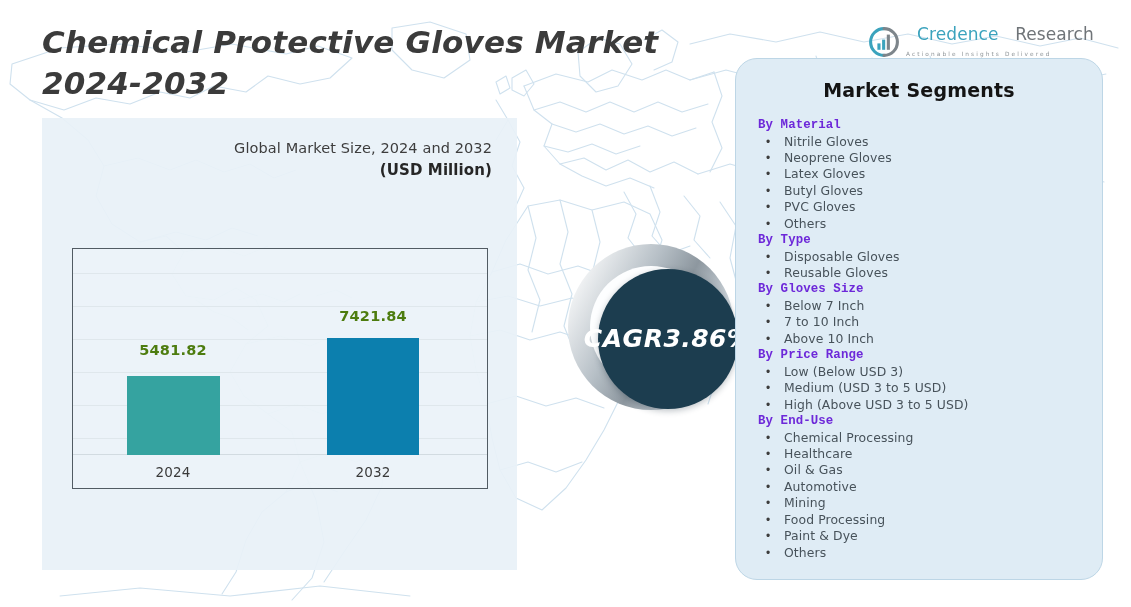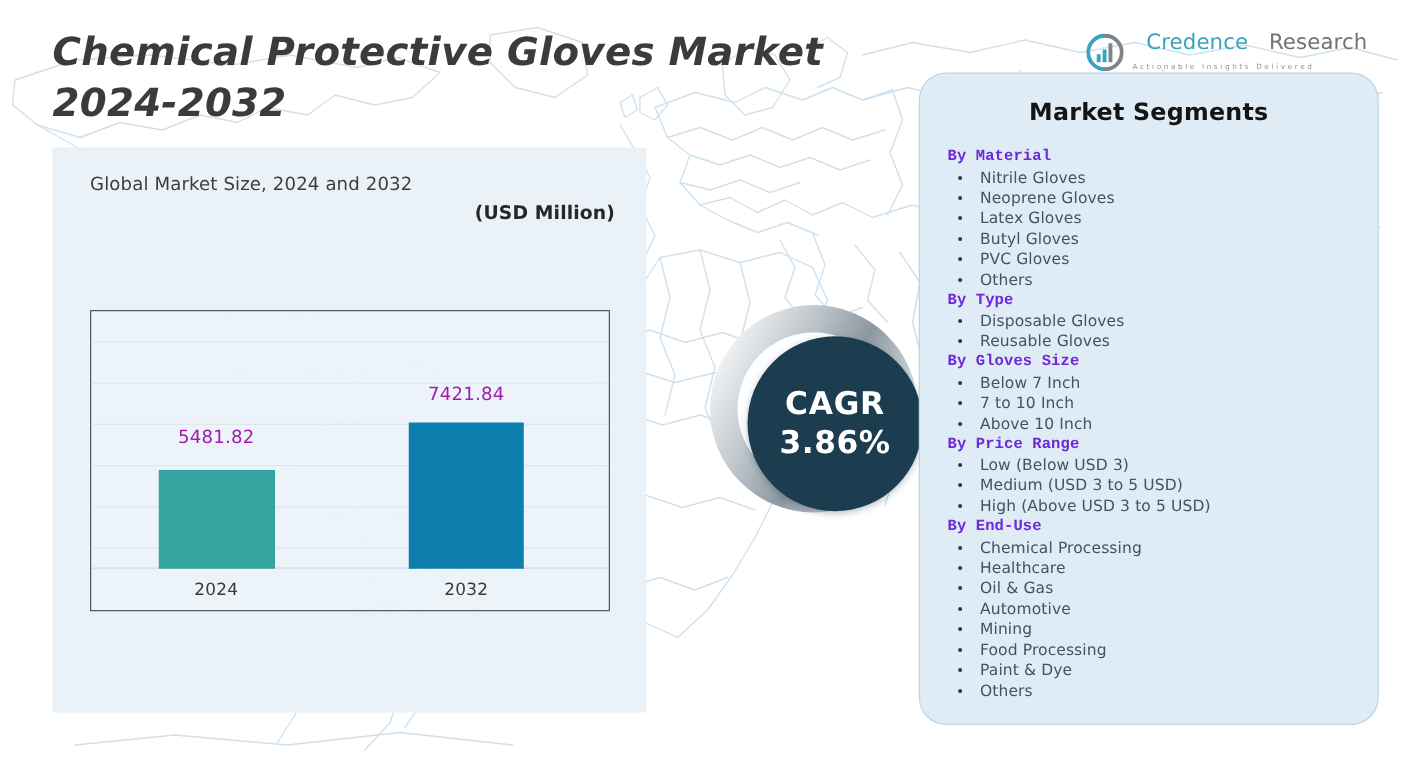--- a/index.html
+++ b/index.html
@@ -50,21 +50,21 @@
     white-space: nowrap;
   }
 
   
   .chart-wrap {
     position: absolute;
     left: 72px; top: 138px;
     width: 420px; height: 352px;
   }
   .chart-title {
-    text-align: left;
+    text-align: right;
     font-family: "DejaVu Sans", sans-serif;
     font-size: 14.5px;
     color: #3d3d3d;
     line-height: 20px;
     letter-spacing: .1px;
   }
   .chart-subtitle {
     text-align: right;
     font-family: "DejaVu Sans", sans-serif;
     font-size: 15px;
@@ -94,24 +94,25 @@
     background: #d2dbe1;
   }
   .bar {
     position: absolute;
     bottom: 33px;
   }
   .bar-value {
     position: absolute;
     font-family: "DejaVu Sans", sans-serif;
     font-size: 14.5px;
-    color: #a21caf;
+    color: #4d7c0f;
     text-align: center;
     white-space: nowrap;
     letter-spacing: .2px;
+    font-weight: bold;
   }
   .cat-label {
     position: absolute;
     bottom: 8px;
     font-family: "DejaVu Sans", sans-serif;
     font-size: 13.5px;
     color: #3a3a3a;
     text-align: center;
     letter-spacing: .2px;
   }
@@ -137,24 +138,25 @@
     background: #fdfeff;
   }
   .cagr-circle {
     position: absolute;
     left: 30px; top: 25px;
     width: 140px; height: 140px;
     border-radius: 50%;
     background: #1c3d4f;
     color: #ffffff;
     display: flex;
-    flex-direction: column;
+    flex-direction: row;
     align-items: center;
     justify-content: center;
     box-shadow: 0 2px 6px rgba(20,40,55,.28);
+    font-style: italic;
   }
   .cagr-label {
     font-family: "DejaVu Sans", sans-serif;
     font-size: 25px;
     font-weight: 700;
     letter-spacing: .6px;
     line-height: 30px;
   }
   .cagr-value {
     font-family: "DejaVu Sans", sans-serif;

